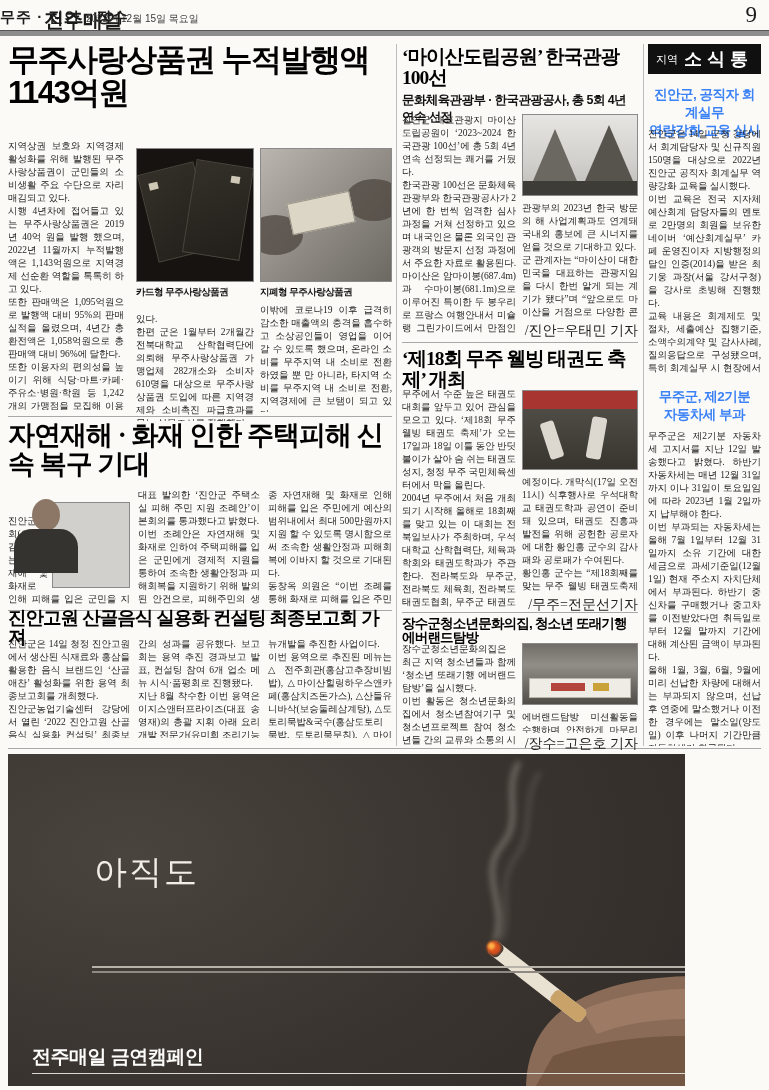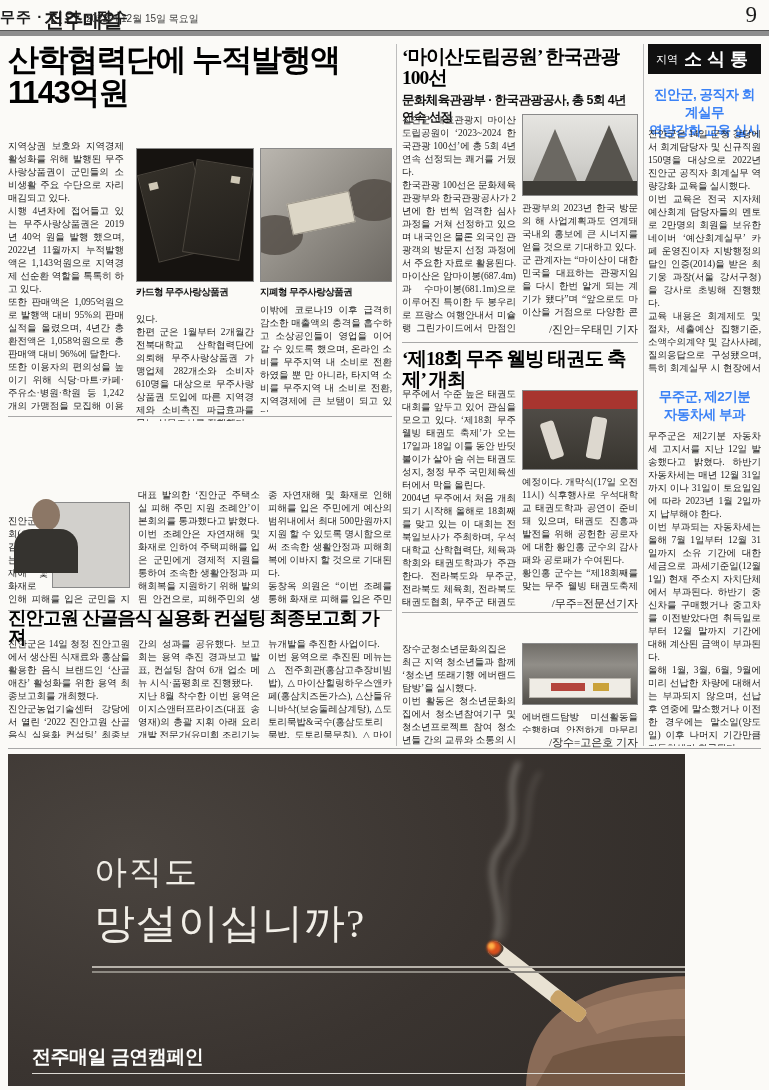--- a/index.html
+++ b/index.html
@@ -12,21 +12,21 @@
   .m-page{position:absolute;right:12px;top:2px;font-size:23px;font-weight:400;font-family:"Liberation Serif",serif;}
   .head-rule{position:absolute;left:0;right:0;top:30px;height:5px;background:#8d8d8d;border-top:1px solid #555;}
   
   .art{position:absolute;}
   .hl-gothic{font-weight:900;letter-spacing:-1.5px;line-height:1.05;color:#000;}
   .hl-serif{font-family:"Liberation Serif","DejaVu Serif",serif;font-weight:700;letter-spacing:-1px;line-height:1.08;color:#000;}
   .subhead{font-size:14px;font-weight:800;letter-spacing:-0.6px;color:#111;}
   .subhead.sm{font-size:12.5px;}
   .col{position:absolute;font-size:9.5px;line-height:13px;text-align:justify;white-space:pre-line;
        overflow:hidden;color:#1d1d1d;font-family:"Liberation Serif","DejaVu Serif",serif;}
-  .byline{font-size:11px;text-align:right;font-family:"Liberation Serif",serif;color:#1d1d1d;}
+  .byline{font-size:14px;text-align:right;font-family:"Liberation Serif",serif;color:#1d1d1d;}
   .photo{position:absolute;border:1px solid #8a8a8a;box-sizing:border-box;overflow:hidden;}
   .caption{position:absolute;font-size:9.5px;font-weight:800;letter-spacing:-0.5px;color:#111;}
   .hline{position:absolute;height:1px;background:#a8a8a8;}
   .vline{position:absolute;width:1px;background:#bdbdbd;}
   
   .p-cards{background:#161310;}
   .p-cards .card{position:absolute;background:linear-gradient(150deg,#343029,#221f1b);border:1px solid #4a453d;}
   .p-cards .chip{position:absolute;width:9px;height:7px;background:#cfc8b6;}
   .p-cash{background:linear-gradient(135deg,#bab6af,#8e8a83 55%,#6c6862);}
   .p-cash .note{position:absolute;left:28px;top:48px;width:62px;height:30px;background:#dcd6c6;border:1px solid #9a9488;transform:rotate(-12deg);}
@@ -68,21 +68,21 @@
   <div class="m-date">2022년 12월 15일 목요일</div>
   <div class="m-section">무주 · 진안 · 장수</div>
   <div class="m-page">9</div>
   <div class="head-rule"></div>
 
   <div class="vline" style="left:396px;top:44px;height:702px;"></div>
   <div class="vline" style="left:643px;top:44px;height:702px;"></div>
   <div class="hline" style="left:8px;top:748px;width:753px;"></div>
 
   <div class="art" style="left:8px;top:44px;width:384px;height:370px;">
-    <div class="hl-gothic" style="font-size:31px;">산학협력단에 누적발행액 1143억원</div>
+    <div class="hl-gothic" style="font-size:31px;">무주사랑상품권 누적발행액 1143억원</div>
     <div class="col" style="left:0;top:96px;width:116px;height:270px;">지역상권 보호와 지역경제 활성화를 위해 발행된 무주사랑상품권이 군민들의 소비생활 주요 수단으로 자리매김되고 있다.
 시행 4년차에 접어들고 있는 무주사랑상품권은 2019년 40억 원을 발행 했으며, 2022년 11월까지 누적발행액은 1,143억원으로 지역경제 선순환 역할을 톡톡히 하고 있다.
 또한 판매액은 1,095억원으로 발행액 대비 95%의 판매실적을 올렸으며, 4년간 총 환전액은 1,058억원으로 총판매액 대비 96%에 달한다.
 또한 이용자의 편의성을 높이기 위해 식당·마트·카페·주유소·병원·학원 등 1,242개의 가맹점을 모집해 이용 가능한 가맹점 수를 대폭적으로 늘려 상품권이 원활하게 유통할 수 있도록 했다.
 뿐만 아니라 군은 카드형 무주사랑상품권 결제수수료를 지원하면서 소상공인의 경영부담을 완화했을 뿐만 아니라, 소비진작 및 군민의 경제적 부담 경감 취지에서 할인 구매한도를 상향하는 등 지역경제에 도움을 주고</div>
 
     <div class="photo p-cards" style="left:128px;top:104px;width:118px;height:134px;">
       <div class="card" style="left:10px;top:18px;width:56px;height:88px;transform:rotate(-14deg);">
           <div class="chip" style="left:8px;top:10px;"></div>
         </div>
@@ -102,20 +102,21 @@
     <div class="col" style="left:128px;top:260px;width:118px;height:108px;margin-top:9px;">있다.
 한편 군은 1월부터 2개월간 전북대학교 산학협력단에 의뢰해 무주사랑상품권 가맹업체 282개소와 소비자 610명을 대상으로 무주사랑상품권 도입에 따른 지역경제와 소비촉진 파급효과를 묻는 설문조사를 진행했다.
 설문조사 결과, 무주사랑상품권 가맹점 등록 이후 1인당 매출액이 증가했다고 답변한 업체의 비중도 56.7%에 달했으며, 무주사랑상품권으로 인한 온라인 구매의 무주지역으로 전환 비율이 45.8%, 타지역 구매의 무주지역 내 구매 전환비율이 62.6%로 나타났다.</div>
     <div class="col" style="left:252px;top:260px;width:132px;height:108px;">이밖에 코로나19 이후 급격히 감소한 매출액의 충격을 흡수하고 소상공인들이 영업을 이어 갈 수 있도록 했으며, 온라인 소비를 무주지역 내 소비로 전환하였을 뿐 만 아니라, 타지역 소비를 무주지역 내 소비로 전환, 지역경제에 큰 보탬이 되고 있다.
 황인홍 군수는 “가맹업체와 소비자를 대상으로 설문조사를 통해 무주사랑상품권 발행이 지역경제 활성화에 기여했음을 알게 됐다”며 “무주사랑상품권 발행이 불확실한 국제 정세와 물가 상승으로 경제적 부담을 겪었던 군민 모두에게 힘이 되고 있다”고 밝혔다.  /무주=전문선 기자</div>
   </div>
 
   <div class="hline" style="left:8px;top:416px;width:384px;"></div>
 
   <div class="art" style="left:8px;top:421px;width:384px;height:186px;">
+    <div class="hl-serif" style="font-size:27px;">자연재해 · 화재 인한 주택피해 신속 복구 기대</div>
     <div class="col" style="left:0;top:68px;width:122px;height:118px;">
       <div class="photo p-port" style="position:static;float:right;width:78px;height:86px;margin:0 0 3px 4px;">
         <div class="head"></div>
         <div class="bodyshape"></div>
       </div>
       <span>진안군의회(의장 김민규)는 자연재해 및 화재로 인해 피해를 입은 군민을 지원하기 위한 근거를 마련했다.
 진안군의회는 14일 진안군의회 제280회 제2차 정례회 제4차 본회의에서 동창옥 의원(사진·나 선거구)이</span>
     </div>
     <div class="col" style="left:130px;top:68px;width:122px;height:118px;">대표 발의한 ‘진안군 주택소실 피해 주민 지원 조례안’이 본회의를 통과했다고 밝혔다.
 이번 조례안은 자연재해 및 화재로 인하여 주택피해를 입은 군민에게 경제적 지원을 통하여 조속한 생활안정과 피해회복을 지원하기 위해 발의된 안건으로, 피해주민의 생활안정을 위한 군수의 책무, 적용범위 및 지원 대상, 피해지원금의 지원 및 신청에 관한 사항 등을 규정하고 있다. 특히 각</div>
@@ -166,20 +167,21 @@
       <div class="fig" style="left:66px;top:26px;width:15px;height:42px;transform:rotate(10deg);"></div>
     </div>
     <div class="col" style="left:120px;top:128px;width:116px;height:118px;">예정이다. 개막식(17일 오전 11시) 식후행사로 우석대학교 태권도학과 공연이 준비돼 있으며, 태권도 진흥과 발전을 위해 공헌한 공로자에 대한 황인홍 군수의 감사패와 공로패가 수여된다.
 황인홍 군수는 “제18회째를 맞는 무주 웰빙 태권도축제가 태권도 진흥과 발전에 큰 획을 그은 만큼 이 대회에 대한 중요성과 관심이 날로 커지고 있다”며 “태권도축제가 지역경제 활성화를 넘어 무주군에서 역점으로 추진하고 있는 국제 태권도 사관학교 설립의 동력이 되기를 바란다”고 말했다.</div>
     <div class="byline" style="position:absolute;left:120px;top:248px;width:116px;">/무주=전문선기자</div>
   </div>
 
   <div class="hline" style="left:402px;top:612px;width:236px;"></div>
 
   <div class="art" style="left:402px;top:617px;width:236px;height:128px;">
+    <div class="hl-gothic" style="font-size:13.5px;letter-spacing:-0.8px;">장수군청소년문화의집, 청소년 또래기행 에버랜드탐방</div>
     <div class="col" style="left:0;top:26px;width:114px;height:102px;">장수군청소년문화의집은 최근 지역 청소년들과 함께 ‘청소년 또래기행 에버랜드탐방’을 실시했다.
 이번 활동은 청소년문화의집에서 청소년참여기구 및 청소년프로젝트 참여 청소년들 간의 교류와 소통의 시간을 갖고 청소년활동 참여를 독려하고자 진행됐으며, 청소년참여위원회, 청소년운영위원회, 청소년동아리, 그림책청소년기획단, 보드트레이닝프로젝트 참여청소년 등 40여 명의 청소년이 참여한 가운데 청소년 이동안전교육,</div>
     <div class="photo p-grp" style="left:120px;top:26px;width:116px;height:62px;">
       <div class="bannerw"></div>
       <div class="mark" style="left:28px;width:34px;"></div>
       <div class="mark" style="left:70px;width:16px;background:#caa23a;"></div>
     </div>
     <div class="col" style="left:120px;top:94px;width:116px;height:22px;">에버랜드탐방 미션활동을 수행하며 안전하게 마무리했다.</div>
     <div class="byline" style="position:absolute;left:120px;top:118px;width:116px;">/장수=고은호 기자</div>
   </div>
@@ -220,19 +222,18 @@
       <path d="M545,302 C600,282 680,277 753,287 L753,332 L528,332 Z" fill="#6e543f" opacity="0.85"></path>
       <g transform="rotate(38 483 191)">
         <rect x="483" y="184" width="118" height="15" rx="5" fill="#e9e2d3"></rect>
         <rect x="562" y="184" width="39" height="15" rx="5" fill="#c8a268"></rect>
         <rect x="483" y="184" width="13" height="15" rx="5" fill="#403a34"></rect>
         <circle cx="487" cy="191.5" r="7" fill="#d94f1e" filter="url(#b2)"></circle>
         <circle cx="484" cy="191.5" r="3.5" fill="#ffb347" filter="url(#b2)"></circle>
       </g>
     </svg>
     <div class="ad-l1">아직도</div>
-    <div class="ad-l2">망설이십니까?</div>
     <div class="ad-rule"></div>
     <div class="ad-camp">전주매일 금연캠페인</div>
     <div class="ad-camp-rule"></div>
   </div>
 
 </div>
 
 </body></html>

